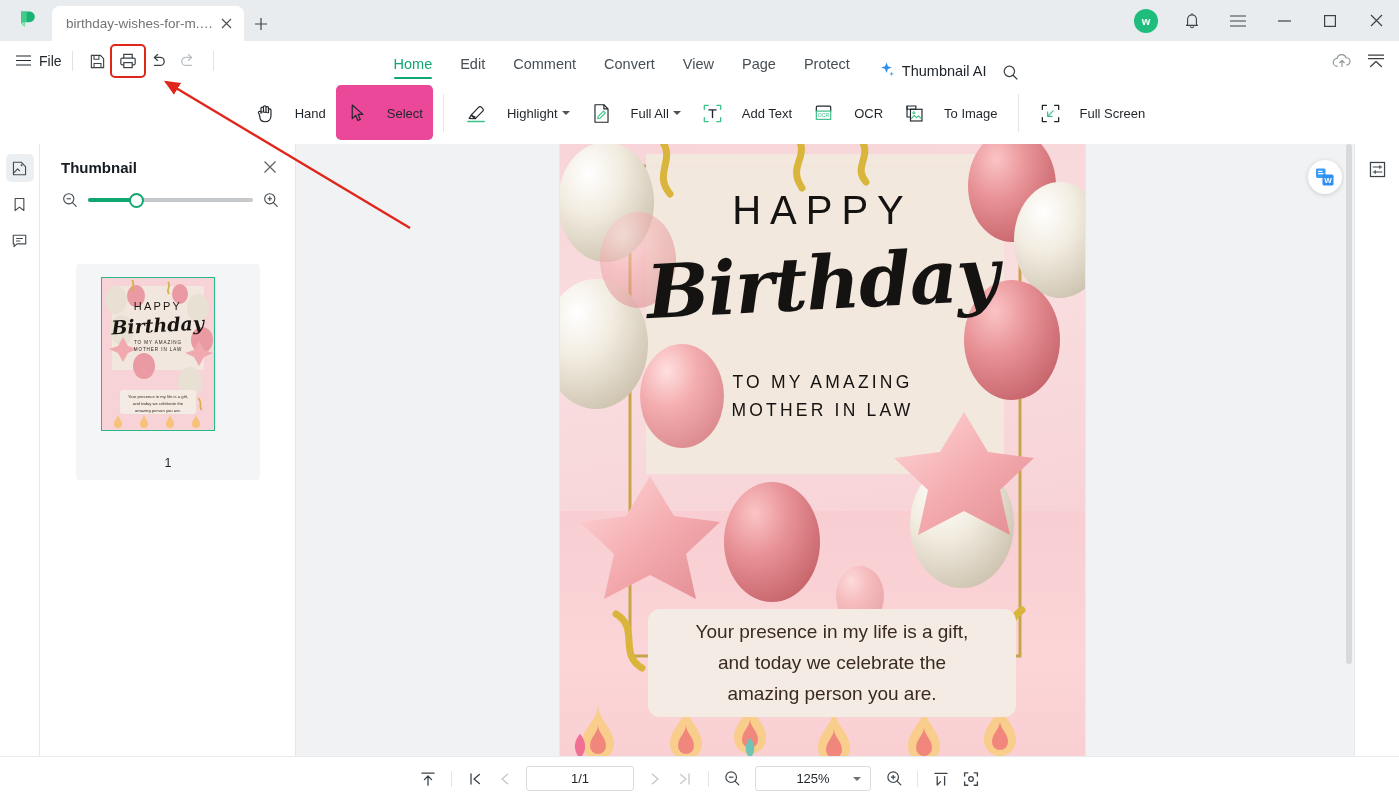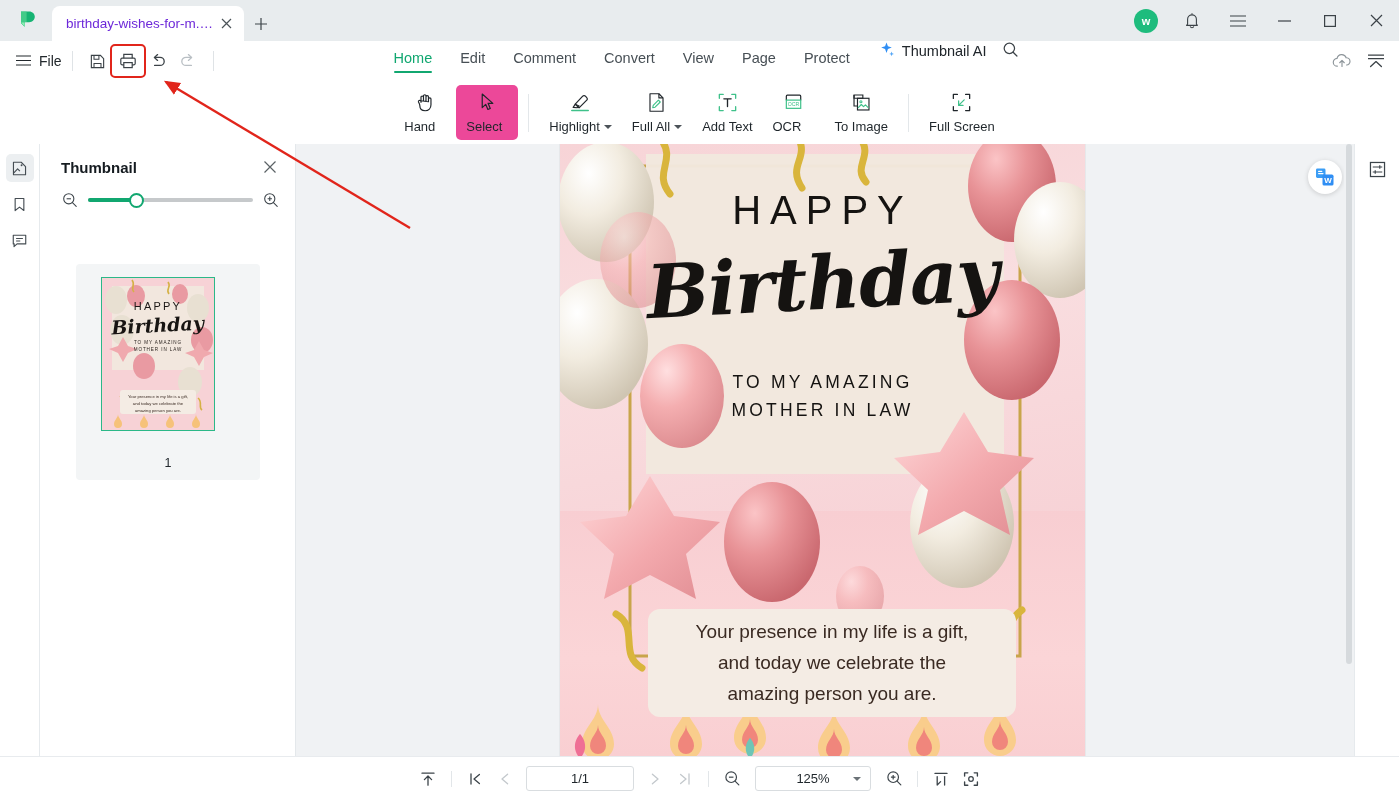--- a/index.html
+++ b/index.html
@@ -23,21 +23,21 @@
     position: relative;
     height: 35px; min-width: 192px; max-width: 192px;
     background: #ffffff;
     border-radius: 8px 8px 0 0;
     display: flex; align-items: center;
     padding: 0 8px 0 14px;
     font-size: 13.5px; color: #22282c;
   }
   .tab-title {
     flex: 1; white-space: nowrap; overflow: hidden; text-overflow: ellipsis;
-    font-size: 13.5px; color: #6d28d9;
+    font-size: 13.5px; color: #737373;
   }
   .tab-close {
     width: 20px; height: 20px; display: flex; align-items: center; justify-content: center;
     color: #4b5358; flex: 0 0 auto; border-radius: 3px;
   }
   .newtab {
     width: 34px; height: 35px; display: flex; align-items: center; justify-content: center;
     color: #3c4449; font-size: 19px; font-weight: 300;
   }
   .titlebar-right {
@@ -68,21 +68,21 @@
   .vsep { width: 1px; height: 20px; background: #dfe3e6; margin: 0 10px; }
   .qbtn {
     width: 30px; height: 28px; display: flex; align-items: center; justify-content: center;
     color: #3b4247; border-radius: 4px;
   }
   .qbtn.dim { color: #b9bfc4; }
   .qbtn.highlighted { outline: 2px solid #e1251b; outline-offset: 1px; border-radius: 2px; }
 
   .ribbon-tabs {
     position: absolute; left: 0; top: 41px; width: 1399px; height: 40px;
-    display: flex; align-items: flex-start; justify-content: center; gap: 0px;
+    display: flex; align-items: flex-end; justify-content: center; gap: 0px;
     pointer-events: none;
   }
   .rtab {
     position: relative; padding: 0 14px; height: 34px;
     display: flex; align-items: center;
     font-size: 14.5px; color: #474f55; pointer-events: auto;
   }
   .rtab.active { color: #11a770; font-weight: 400; }
   .rtab.active::after {
     content: ""; position: absolute; left: 14px; right: 14px; bottom: 2px;
@@ -101,22 +101,22 @@
   
   .ribbon {
     position: absolute; left: 0; top: 81px; width: 1399px; height: 63px;
     background: #ffffff;
     display: flex; align-items: center; justify-content: center;
   }
   .ribbon-inner { display: flex; align-items: stretch; height: 55px; }
   .rgroupsep { width: 1px; align-self: center; height: 38px; background: #e3e7ea; margin: 0 10px; }
   .ritem {
     min-width: 62px; padding: 3px 10px 2px;
-    display: flex; flex-direction: column; justify-content: flex-start;
-    gap: 3px; border-radius: 5px; color: #20262b;
+    display: flex; flex-direction: row; align-items: center; justify-content: flex-start;
+    gap: 18px; border-radius: 5px; color: #20262b;
   }
   .ritem.selected { background: #ec4899; }
   .ritem .ico { height: 28px; display: flex; align-items: center; justify-content: center; }
   .ritem .lbl { font-size: 13px; color: #1f262b; white-space: nowrap; display: flex; align-items: center; gap: 4px; }
   .caret { width: 0; height: 0; border-left: 4px solid transparent; border-right: 4px solid transparent; border-top: 4.5px solid #4c5359; display:inline-block; }
 
   
   .rail {
     position: absolute; left: 0; top: 144px; width: 40px; height: 612px;
     background: #ffffff; border-right: 1px solid #e6eaed;

